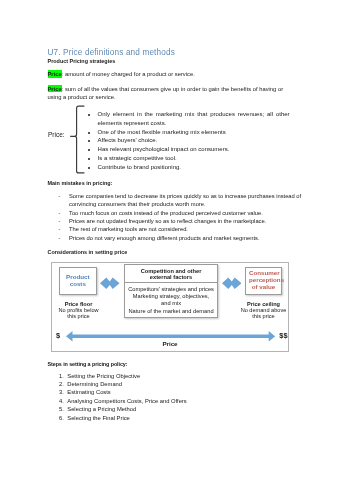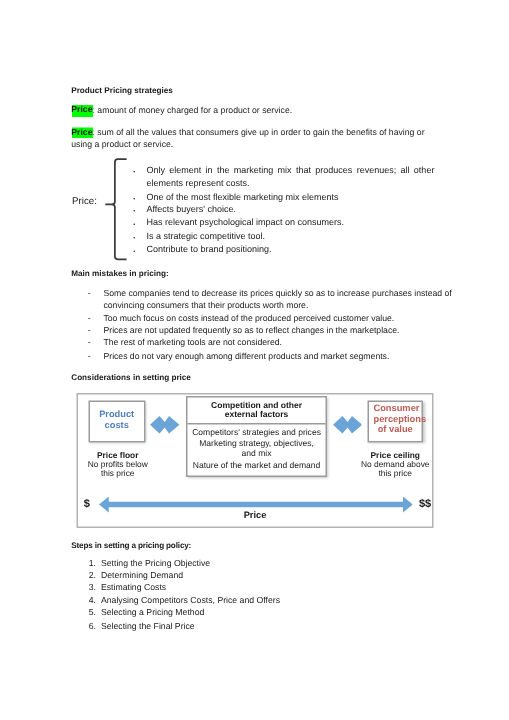--- a/index.html
+++ b/index.html
@@ -55,20 +55,21 @@
   .steps{position:absolute;left:59.1px;top:371.5px;margin:0;padding:0 0 0 8.2px;list-style:none;
          font-size:5.8px;line-height:8.4px;width:240px;}
   .steps li{margin:0;padding-left:0;position:relative;counter-increment:st;}
   .steps li:before{content:counter(st) ".";position:absolute;left:-8.2px;top:0;}
   .steps{counter-reset:st;}
 </style>
 </head>
 <body>
 
 <div class="page">
+  <div class="title">U7. Price definitions and methods</div>
   <div class="sub">Product Pricing strategies</div>
 
   <div class="para def1"><span class="hl">Price</span><span>: amount of money charged for a product or service.</span></div>
   <div class="para def2"><span class="hl">Price</span><span>: sum of all the values that consumers give up in order to gain the benefits of having or using a product or service.</span></div>
 
   <div class="brace-label">Price:</div>
   <svg class="brace" viewBox="0 0 16 70">
       <path d="M15.4 1.1 H9.6 Q7.6 1.1 7.6 3.1 V29.3 Q7.6 31.3 5.6 31.3 H1.2 H5.6 Q7.6 31.3 7.6 33.3 V65.9 Q7.6 67.9 9.6 67.9 H15.4" fill="none" stroke="#3a3a3a" stroke-width="1.15" stroke-linecap="butt" stroke-linejoin="miter"></path>
     </svg>
 

